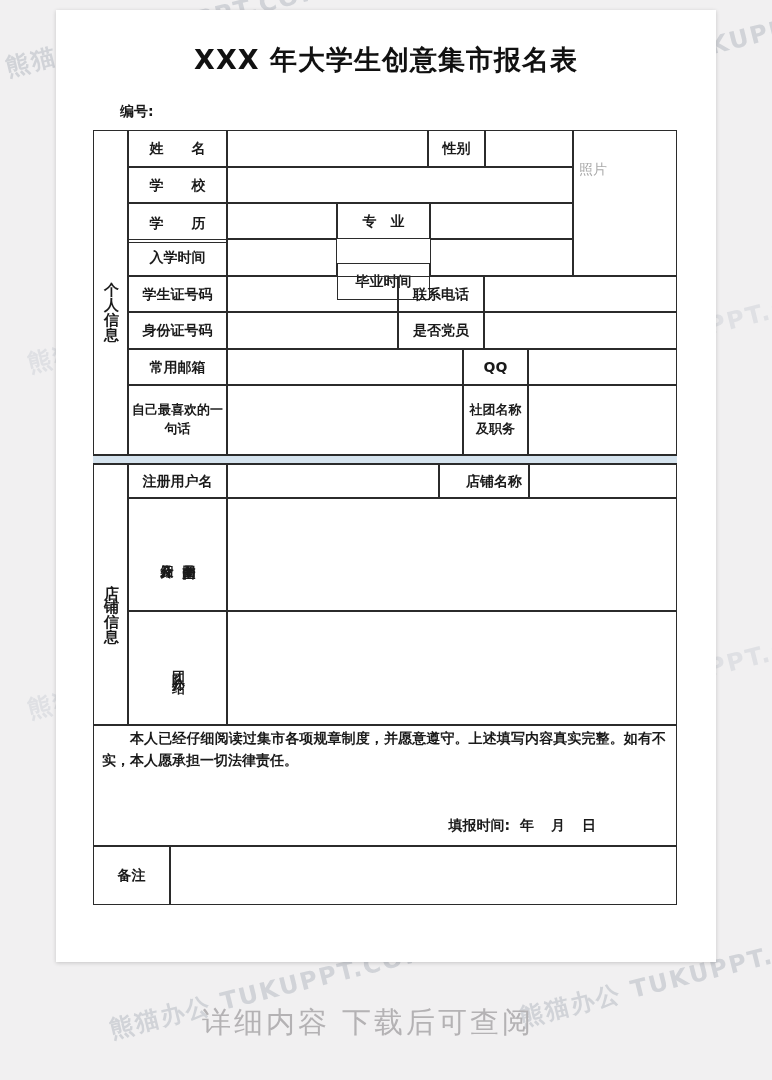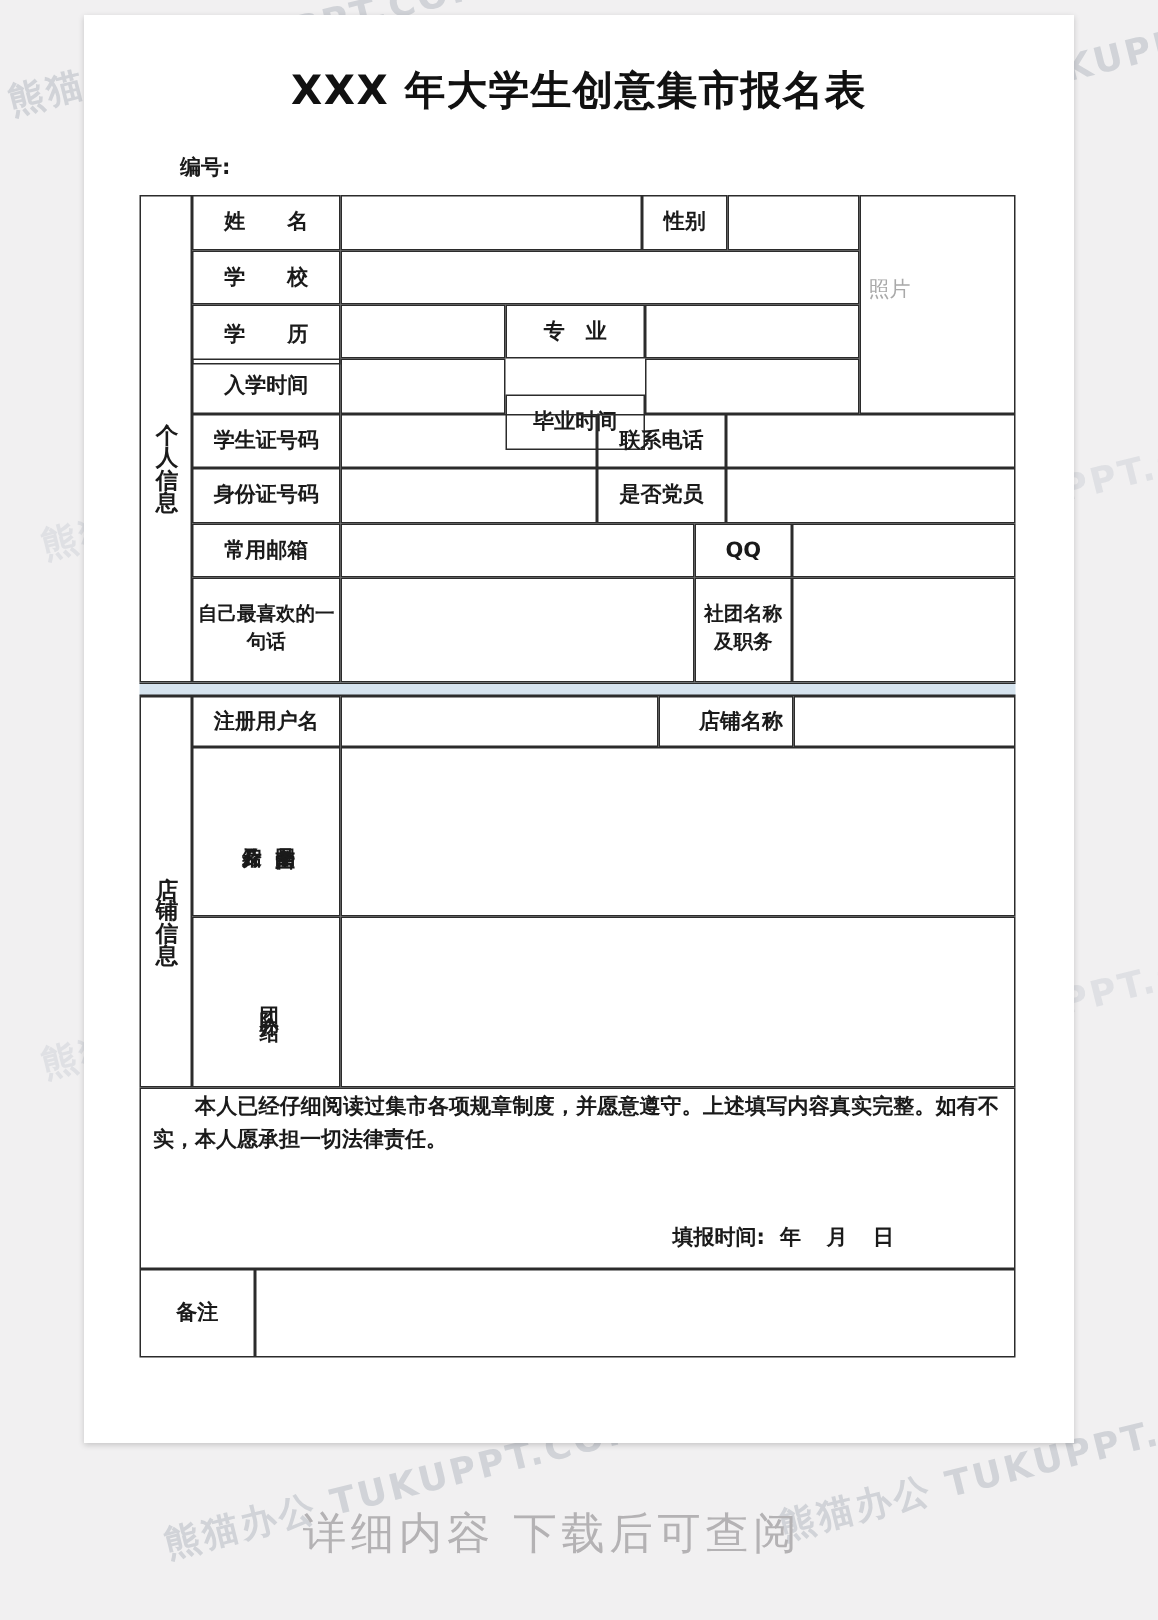--- a/index.html
+++ b/index.html
@@ -26,21 +26,21 @@
     font-size:14px;font-weight:bold;text-align:center;line-height:1.45;
     background:transparent;
   }
   .cell.small{font-size:13px;}
   .cell.pre{white-space:pre-line;}
   .cell.vert{writing-mode:vertical-rl;}
   .cell.secv{writing-mode:vertical-rl;letter-spacing:15px;font-size:15px;padding-top:14px;}
   .cell.vlabel{writing-mode:vertical-rl;letter-spacing:4px;font-size:13px;}
   .cell.photo{
     align-items:flex-start;justify-content:flex-start;
-    padding:52px 0 0 5px;color:#a9a9a9;font-weight:normal;font-size:14px;
+    padding:28px 0 0 5px;color:#a9a9a9;font-weight:normal;font-size:14px;
   }
   .sepband{
     position:absolute;box-sizing:border-box;background:#d5e3ee;
     border-top:1px solid #2b2b2b;border-bottom:1px solid #2b2b2b;
   }
   .statement{
     position:absolute;box-sizing:border-box;border:1px solid #2b2b2b;
     font-size:14px;font-weight:bold;line-height:1.55;
   }
   .statement .head{padding:7px 10px 0 8px;}

